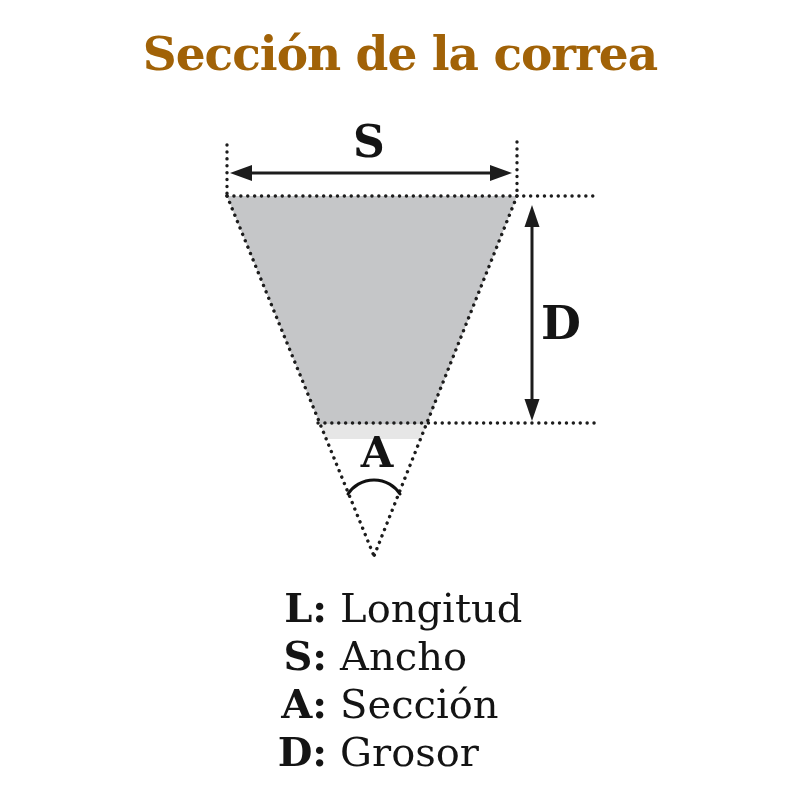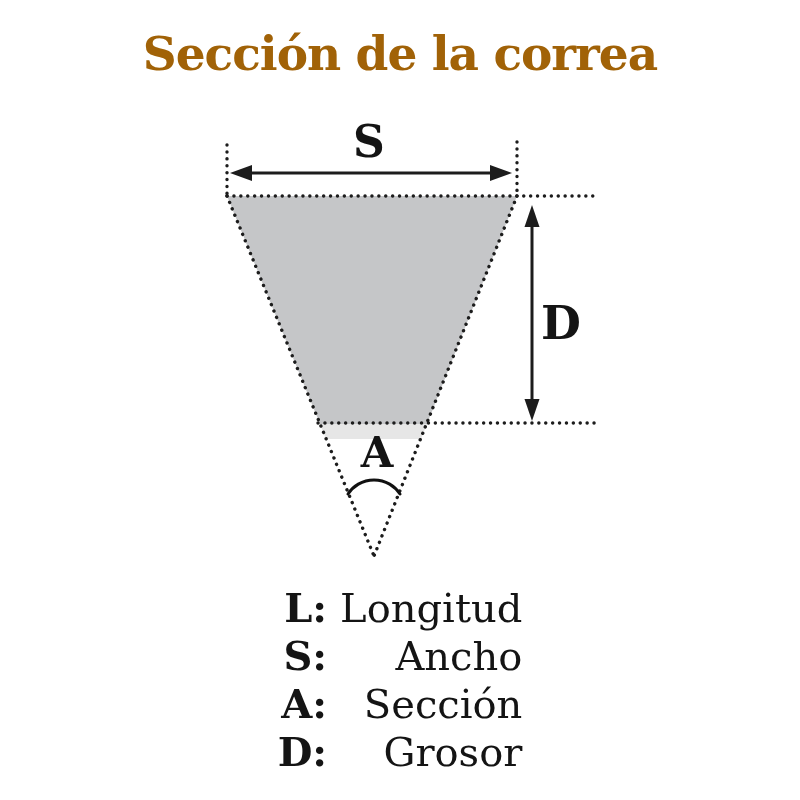--- a/index.html
+++ b/index.html
@@ -83,21 +83,21 @@
     color: #141414;
   }
   .legend-row { display: contents; }
   .legend-key {
     font-weight: bold;
     text-align: right;
     white-space: nowrap;
   }
   .legend-value {
     font-weight: normal;
-    text-align: right;
+    text-align: left;
     white-space: nowrap;
   }
 </style>
 </head>
 <body>
 
 <div class="page">
 
   <h1 class="figure-title">Sección de la correa</h1>
 

